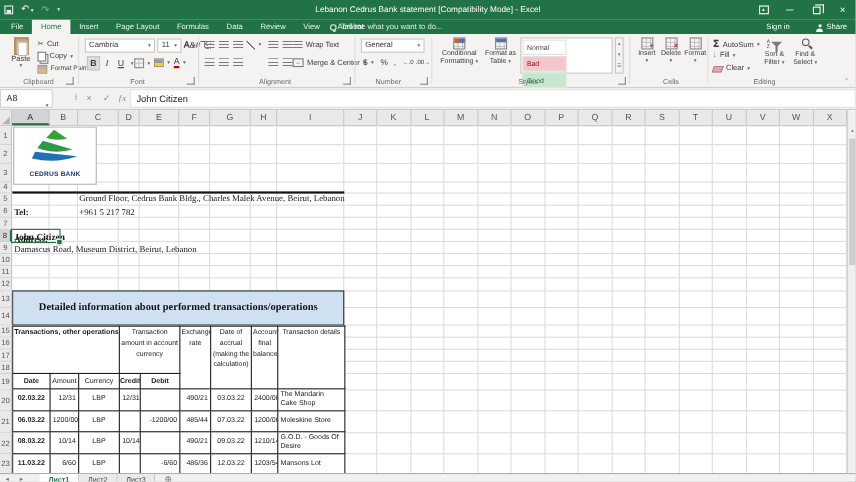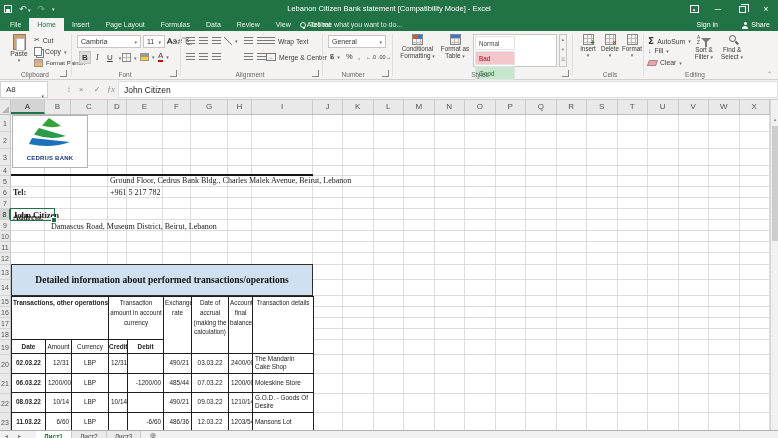--- a/index.html
+++ b/index.html
@@ -93,21 +93,21 @@
   .rowh { position:absolute; left:0; width:11px; background:#e9e9e9; border-right:1px solid #c6c6c6; border-bottom:1px solid #d2d2d2; font-size:7px; color:#555; text-align:center; z-index:3; }
   .rowh.sel { background:#d4d4d4; border-right:2px solid var(--green,#217346); color:#2d2d2d; }
   .vline { position:absolute; top:0; width:1px; height:315px; background:#dcdcdc; z-index:1; }
   .hline { position:absolute; left:11px; width:759px; height:1px; background:#dcdcdc; z-index:1; }
   .gc { position:absolute; z-index:2; }
   .serif { font-family:"Liberation Serif","DejaVu Serif",serif; }
   .logo-box { left:12px; top:0px; width:76px; height:53px; background:#fff; border:1px solid #b3b3b3; text-align:center; }
   .logo-text { font-size:6px; font-weight:700; color:#16387c; letter-spacing:.2px; margin-top:1px; }
   .thickline { left:11px; top:59px; width:302px; height:2px; background:#151515; }
   .lbl { font-size:8px; font-weight:700; color:#1a1a1a; white-space:nowrap; }
-  .val { font-size:8px; color:#1a1a1a; white-space:nowrap;padding-left:38px; }
+  .val { font-size:8px; color:#1a1a1a; white-space:nowrap; }
   .selbox { left:10px; top:93px; width:45px; height:13px; border:1.5px solid var(--green,#217346); z-index:4; }
   .selbox::after { content:""; position:absolute; right:-2.5px; bottom:-2.5px; width:3.5px; height:3.5px; background:var(--green,#217346); border:1px solid #fff; }
   .section-title { left:11px; top:149px; width:302px; height:32px; background:var(--secfill,#cfe1f1); border:1.5px solid #2e2e2e; display:flex; align-items:center; justify-content:center; font-size:9.5px; font-weight:700; color:#111; }
   table.txn { position:absolute; left:11px; top:181px; width:302px; border-collapse:collapse; table-layout:fixed; background:#fff; z-index:2; }
   .txn th, .txn td { border:1px solid #1f1f1f; overflow:hidden; }
   .txn { border:1.5px solid #111; }
   .txn thead th { font-size:6.3px; font-weight:400; color:#222; text-align:center; vertical-align:top; padding:1px 1px 0; line-height:1.55; }
   .txn th.grp-ops { font-weight:700; font-size:6.5px; white-space:nowrap; }
   .txn tr.sub th { font-size:6.4px; vertical-align:middle; padding:0; line-height:1.2; }
   .txn tr.sub th.b { font-weight:700; }
@@ -134,21 +134,21 @@
 
 <div id="app">
 
   <div class="titlebar">
     <div class="qat">
       <span class="i-save"></span>
       <span class="g">↶<span style="font-size:5px"> ▾</span></span>
       <span class="g dim">↷</span>
       <span class="g" style="font-size:5px">▾</span>
     </div>
-    <div class="title-text">Lebanon Citizen Bank statement  [Compatibility Mode] - Excel</div>
+    <div class="title-text">Lebanon Cedrus Bank statement  [Compatibility Mode] - Excel</div>
     <div class="winctl">
       <div class="wbtn">
           <div class="i-ribopts">▴</div>
         </div>
       <div class="wbtn">─</div>
       <div class="wbtn">
           <div class="i-restore"></div>
         </div>
       <div class="wbtn">×</div>
     </div>

